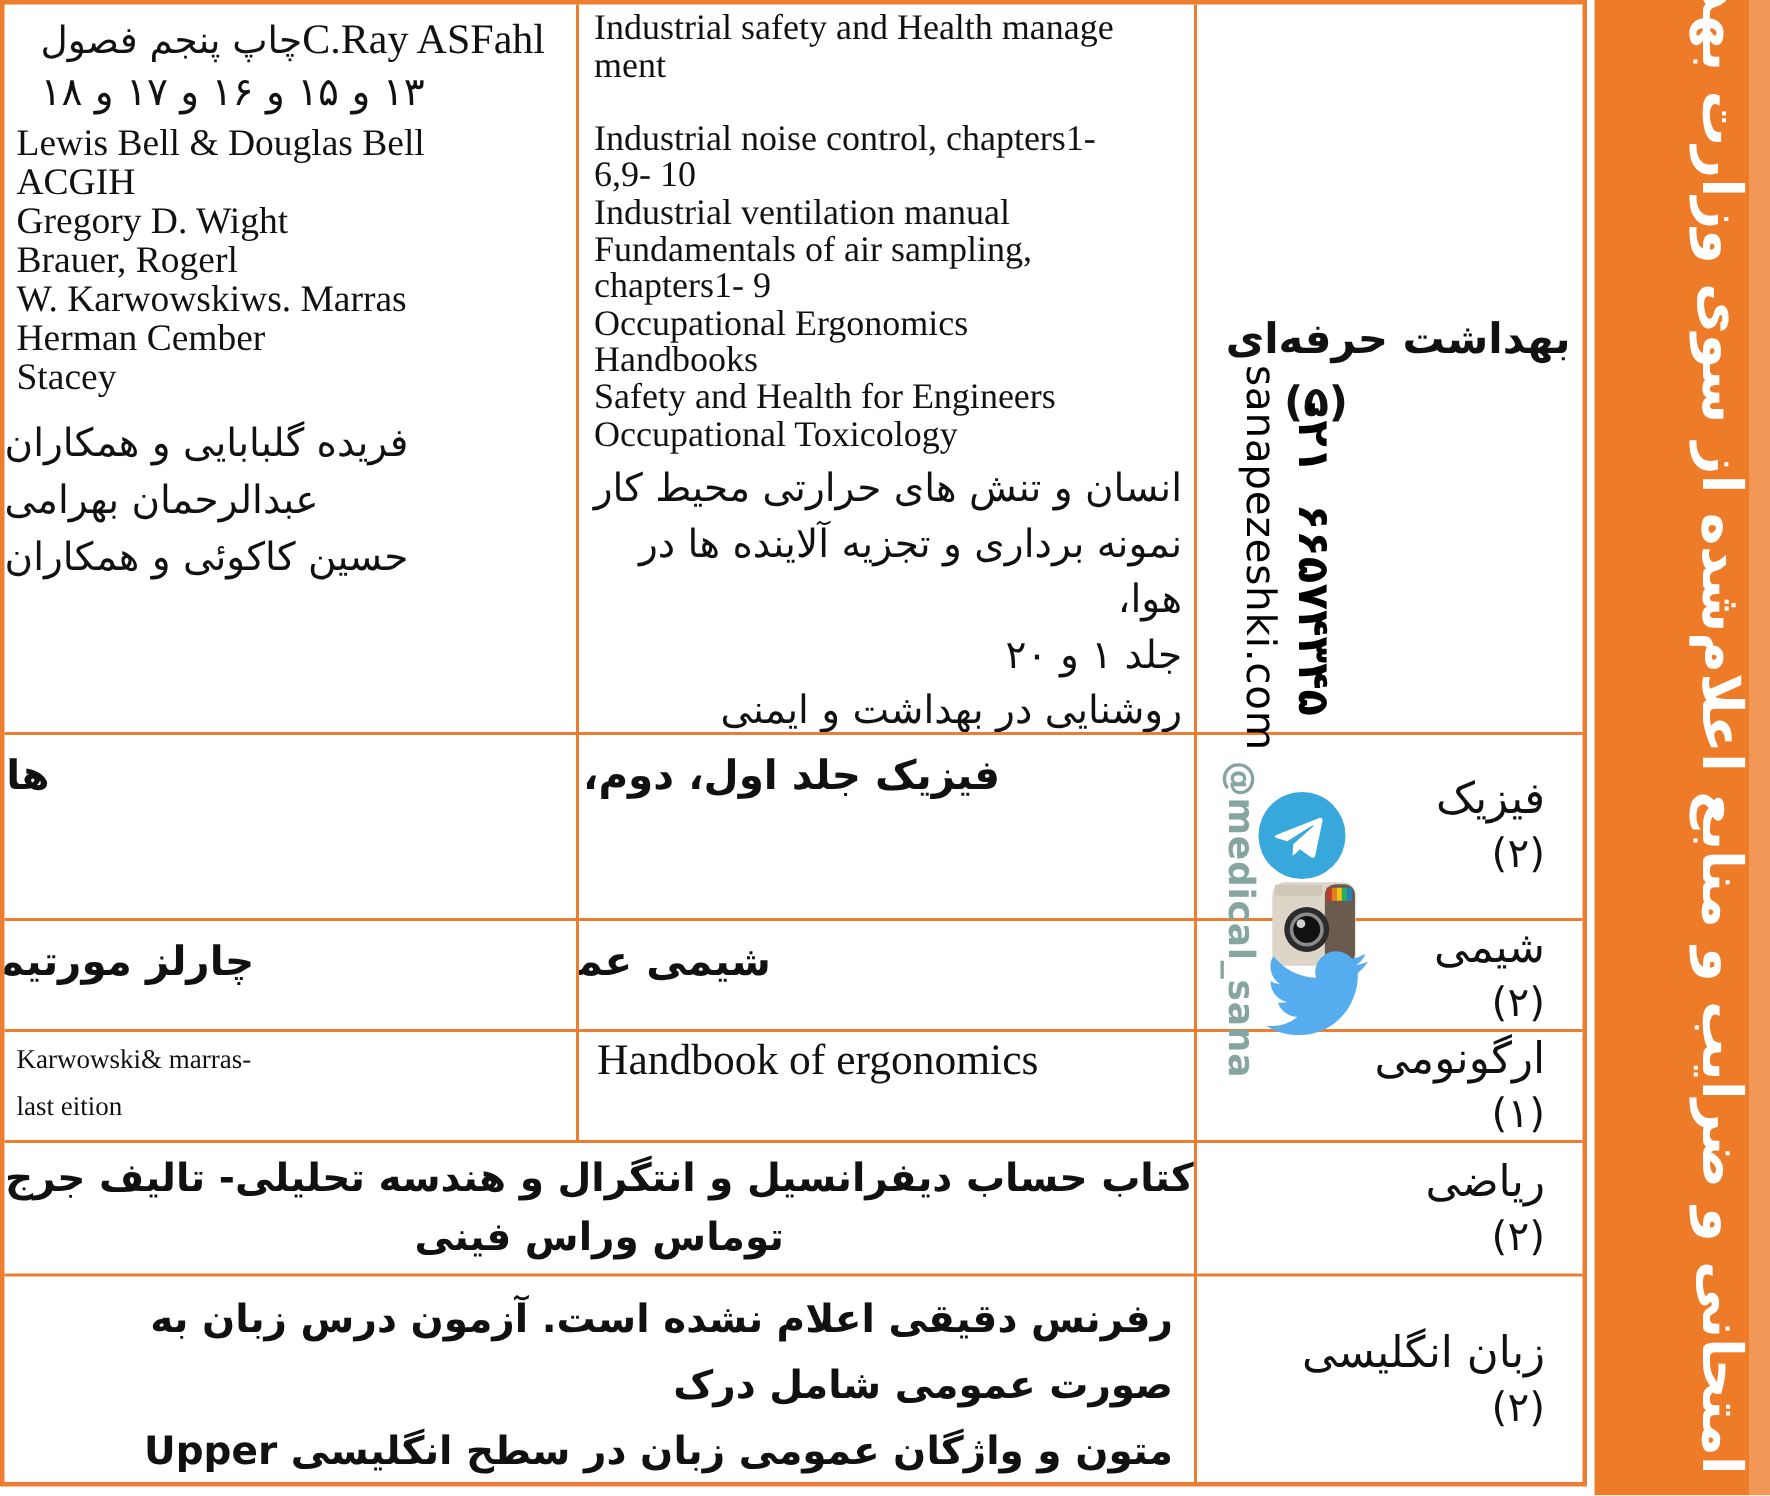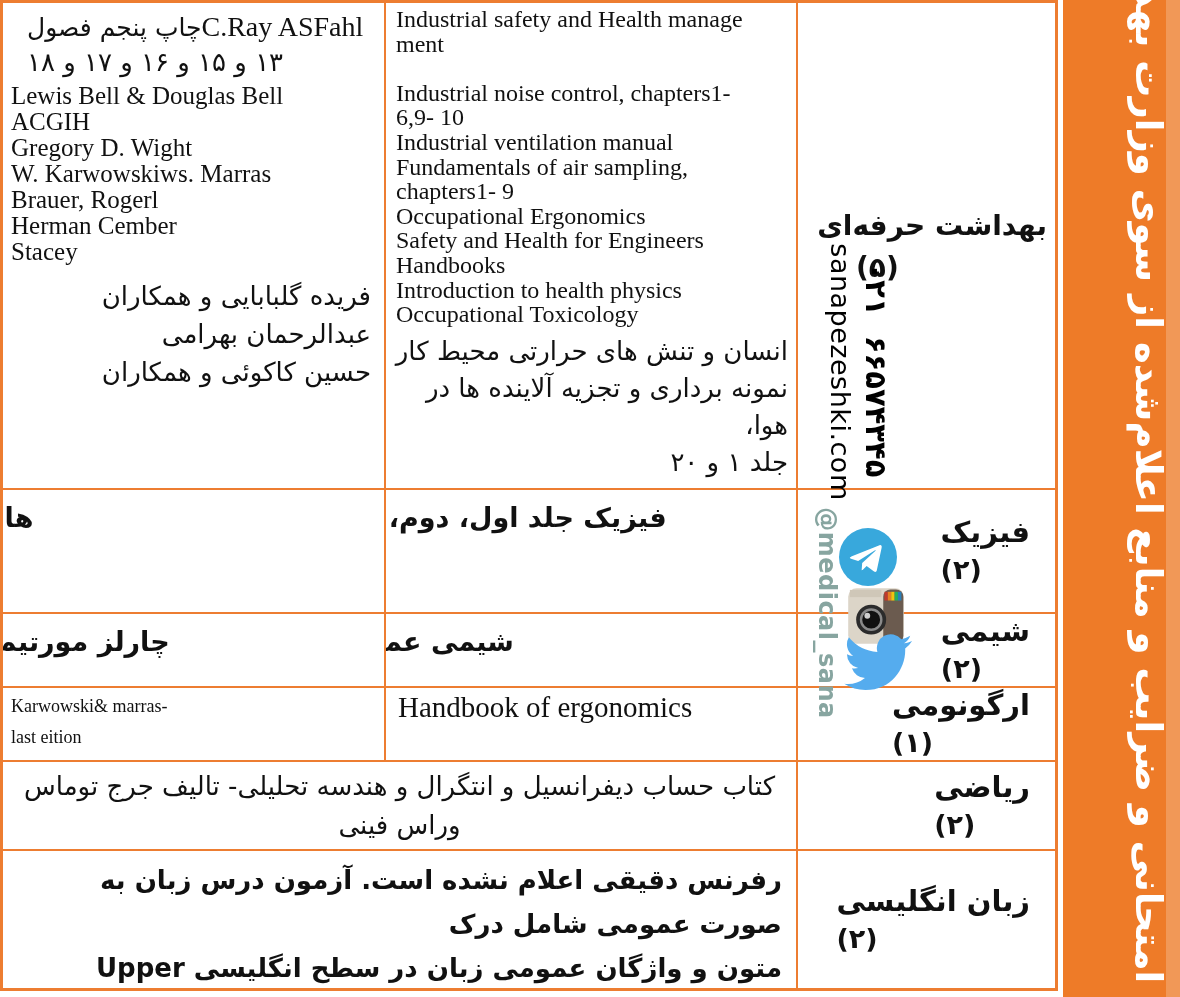--- a/index.html
+++ b/index.html
@@ -18,46 +18,46 @@
   .bt{border-top:2px solid var(--acc);}
   .span2{grid-column:1 / 3;}
   
   .r1l{font-family:"Liberation Serif",serif;}
   .l1{display:flex;align-items:baseline;padding:8px 0 0 24px;}
   .l1-fa{font-family:"DejaVu Sans",sans-serif;font-size:25px;}
   .l1-en{font-size:28px;}
   .l2{direction:rtl;text-align:left;padding-left:24px;font-family:"DejaVu Sans",sans-serif;
       font-size:26px;margin-top:4px;}
   .enlist{padding:6px 0 0 8px;font-size:25px;line-height:26px;}
-  .falist{direction:rtl;text-align:right;padding:12px 13px 0 0;
+  .falist{direction:rtl;text-align:left;padding:12px 13px 0 0;
           font-family:"DejaVu Sans",sans-serif;font-size:26px;line-height:38px;}
   
   .r1m{font-family:"Liberation Serif",serif;}
   .enblock{padding:4px 0 0 10px;font-size:24px;line-height:24.6px;}
   .enblock div{min-height:24.6px;}
   .fablock{direction:rtl;padding:6px 8px 0 0;
            font-family:"DejaVu Sans",sans-serif;font-size:26px;line-height:37px;}
   
   .subj{display:flex;flex-direction:column;align-items:flex-end;justify-content:center;
         padding-right:25px;}
-  .sw{text-align:left;font-weight:bold;}
+  .sw{text-align:right;font-weight:normal;}
   .sw .sname{font-size:29px;line-height:1.35;}
   .sw .scredit{font-size:27px;line-height:1.35;direction:rtl;}
   .r1s .sname-abs{position:absolute;top:206px;right:8px;font-weight:bold;font-size:28px;}
   .r1s .scredit-abs{position:absolute;top:248px;left:58px;font-weight:bold;font-size:28px;direction:rtl;}
   
   .cen{display:flex;align-items:flex-start;justify-content:flex-end;padding-top:12px;
        font-weight:bold;font-size:27px;direction:rtl;}
   .nudge60{position:relative;left:-60px;}  
   .nudge70{position:relative;left:-70px;}
   .nudge20{position:relative;left:-20px;}
   .nudge62{position:relative;left:-62px;}
   .erg-l{font-family:"Liberation Serif",serif;font-size:18px;line-height:31px;padding:3px 0 0 8px;}
   .erg-m{font-family:"Liberation Serif",serif;font-size:29px;padding:3px 0 0 12px;}
-  .m5{direction:rtl;text-align:center;font-weight:normal;font-size:26px;line-height:39px;padding-top:5px;}
+  .m5{direction:rtl;text-align:center;font-weight:bold;font-size:26px;line-height:39px;padding-top:5px;}
   .m6{direction:rtl;font-weight:bold;font-size:26px;line-height:44px;padding:7px 14px 0 14px;}
   .m6 .jl{text-align:right;}
   
   .vtext{position:absolute;white-space:pre;transform:translate(-50%,-50%) rotate(90deg);}
   .v-site{font-size:27px;letter-spacing:.5px;color:#000;}
   .v-phone{font-size:29px;font-weight:bold;color:#000;}
   .v-handle{font-size:24px;font-weight:bold;color:var(--handle);letter-spacing:.5px;}
   
   .banner{position:absolute;left:1063px;top:0;width:117px;height:997px;background:var(--banner);}
   .banner .edge{position:absolute;right:0;top:0;width:14px;height:100%;background:rgba(255,255,255,.22);}
@@ -76,22 +76,22 @@
     <div class="cell r1l">
       <div class="l1">
         <span class="l1-fa" dir="rtl">چاپ پنجم فصول</span>
           <span class="l1-en">C.Ray ASFahl</span>
       </div>
       <div class="l2">۱۳ و ۱۵ و ۱۶ و ۱۷ و ۱۸</div>
       <div class="enlist">
         <div>Lewis Bell &amp; Douglas Bell</div>
         <div>ACGIH</div>
         <div>Gregory D. Wight</div>
+        <div>Brauer, Rogerl</div>
         <div>W. Karwowskiws. Marras</div>
-        <div>Brauer, Rogerl</div>
         <div>Herman Cember</div>
         <div>Stacey</div>
       </div>
       <div class="falist">
         <div>فریده گلبابایی و همکاران</div>
         <div>عبدالرحمان بهرامی</div>
         <div>حسین کاکوئی و همکاران</div>
       </div>
     </div>
 
@@ -99,23 +99,22 @@
       <div class="enblock">
         <div>Industrial safety and Health manage</div>
         <div>ment</div>
         <div></div>
         <div>Industrial noise control, chapters1-</div>
         <div>6,9- 10</div>
         <div>Industrial ventilation manual</div>
         <div>Fundamentals of air sampling,</div>
         <div>chapters1- 9</div>
         <div>Occupational Ergonomics</div>
+        <div>Handbooks</div>
         <div>Safety and Health for Engineers</div>
-        <div>Handbooks</div>
-        <div>Introduction to health physics</div>
         <div>Occupational Toxicology</div>
       </div>
       <div class="fablock">
         <div>انسان و تنش های حرارتی محیط کار</div>
         <div>نمونه برداری و تجزیه آلاینده ها در هوا،</div>
         <div>جلد ۱ و ۲۰</div>
         <div>روشنایی در بهداشت و ایمنی</div>
       </div>
     </div>
 

